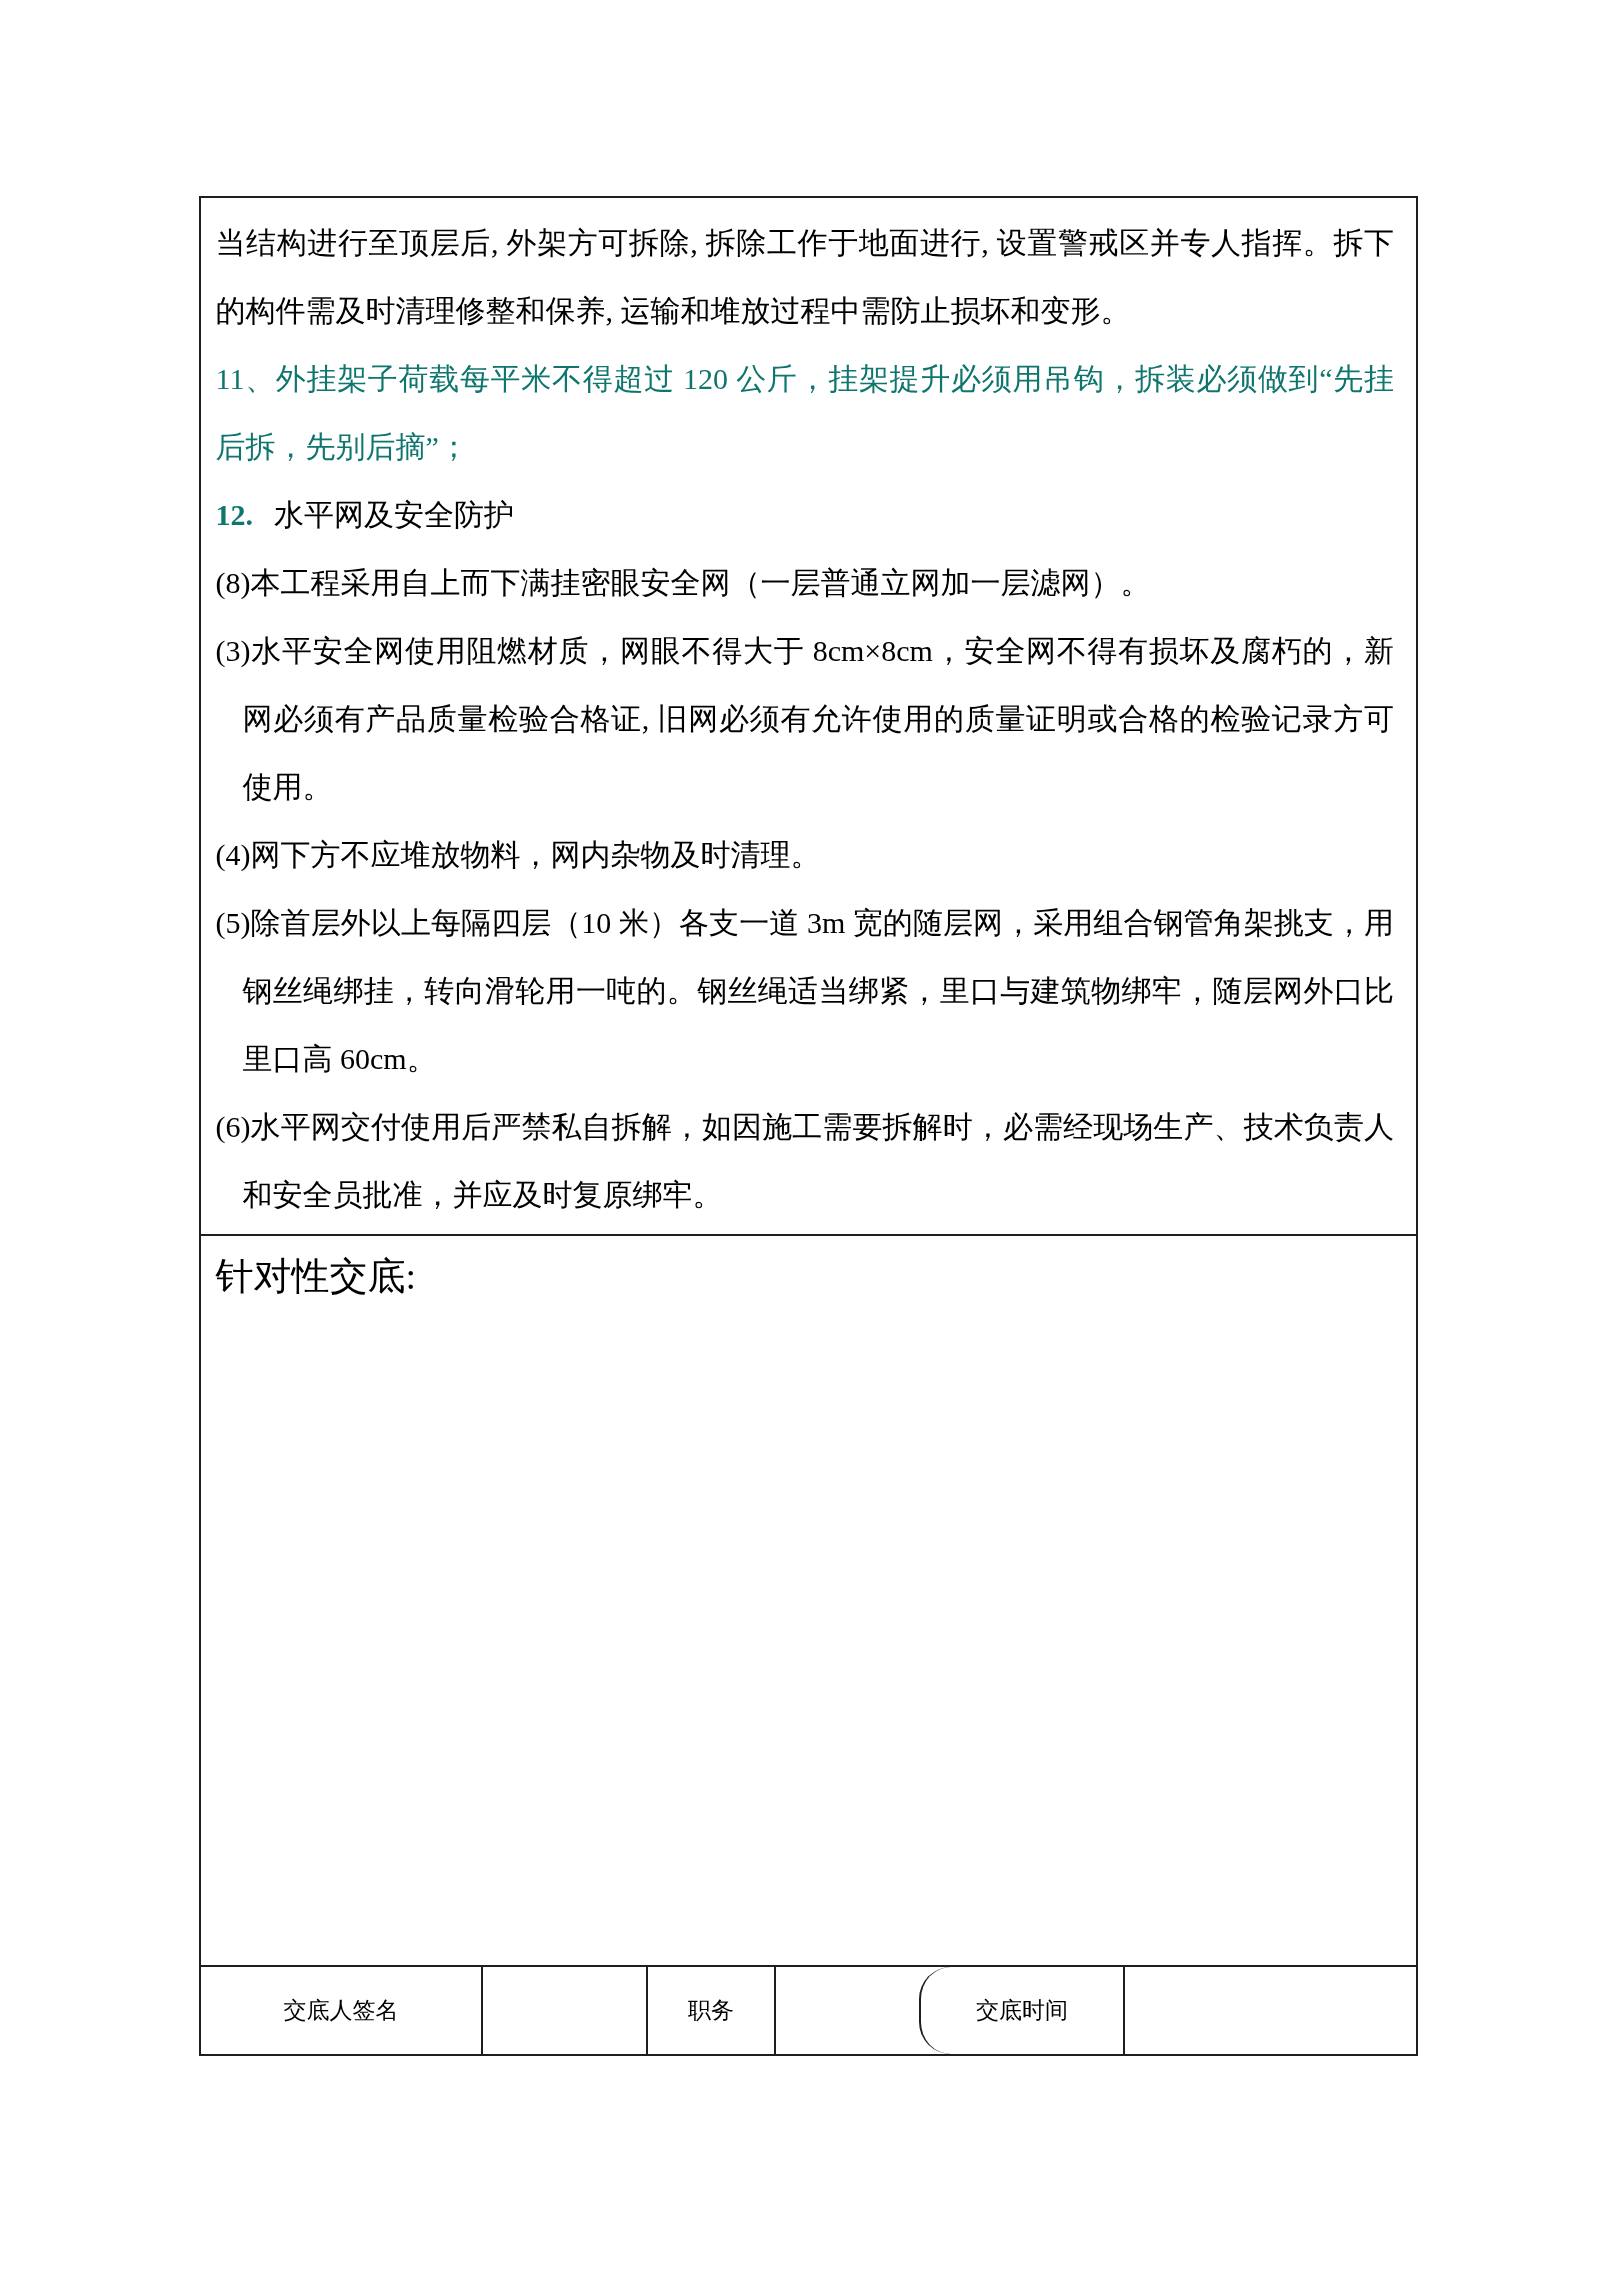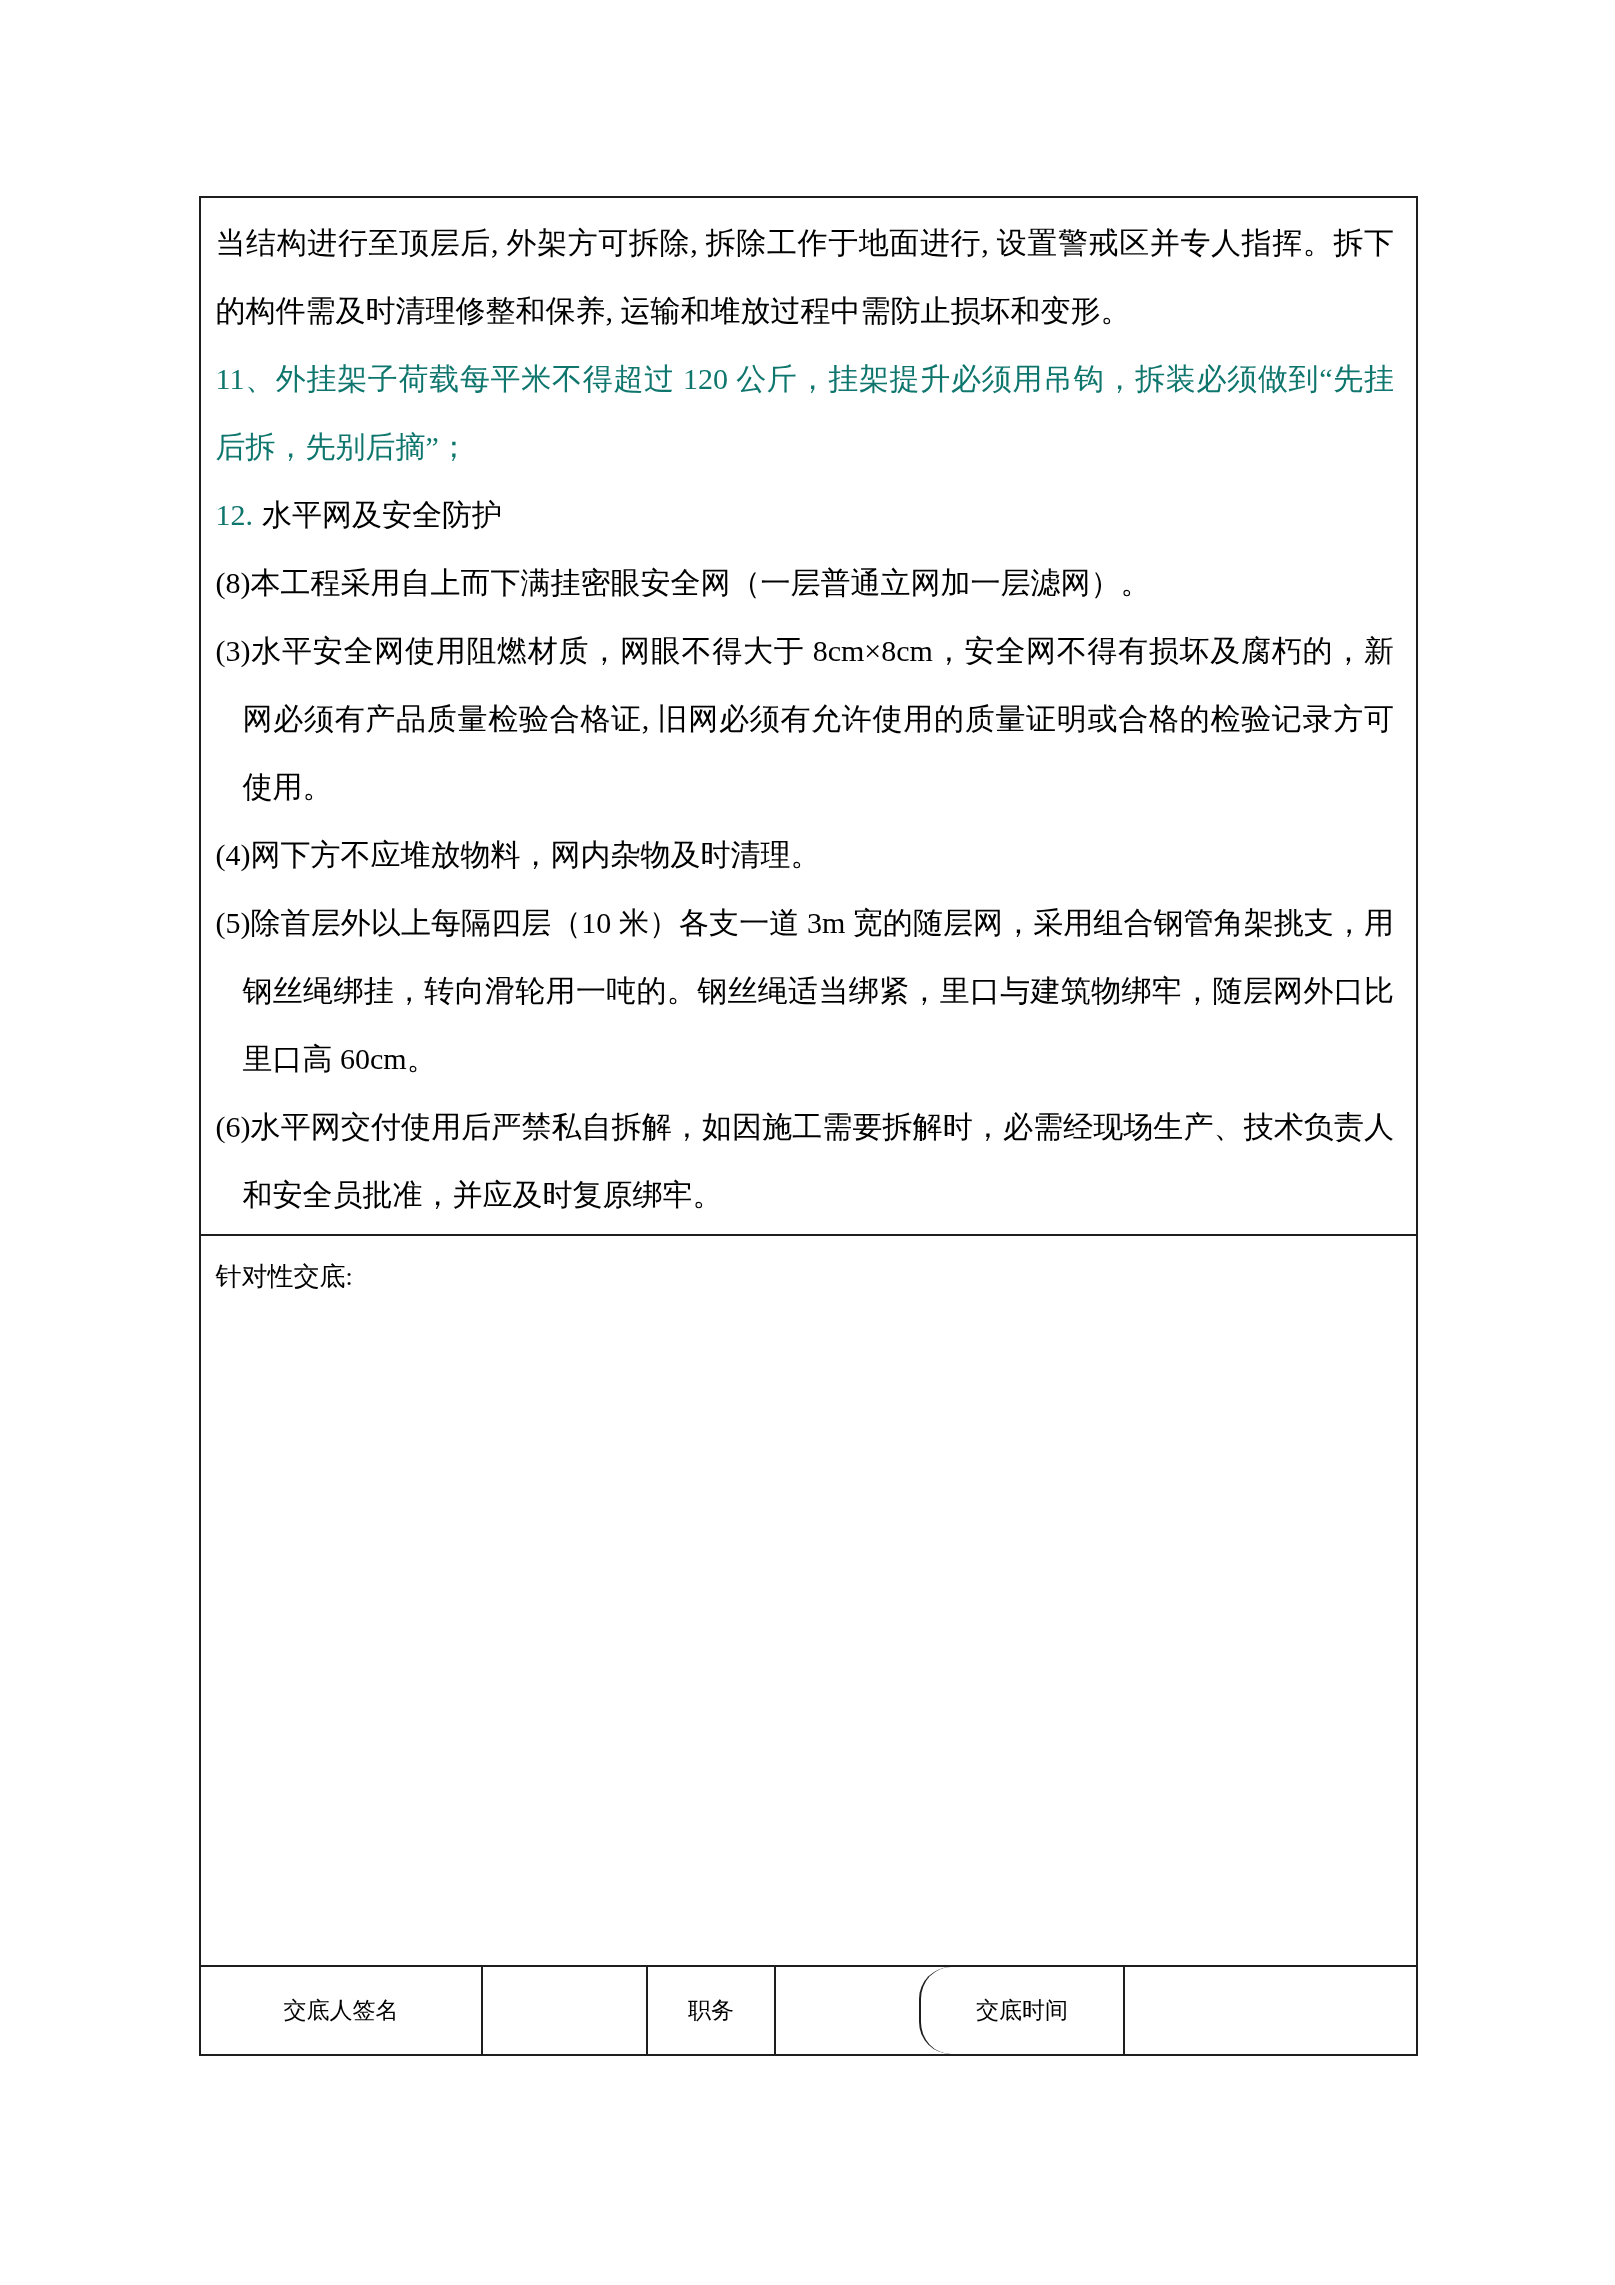--- a/index.html
+++ b/index.html
@@ -33,29 +33,29 @@
     line-height: 68px;
     text-align: justify;
     overflow: hidden;
   }
   .para { margin: 0; }
   .hang {
     padding-left: 27px;
     text-indent: -27px;
   }
   .red { color: #0f766e; }
-  .item12-number { margin-right: 9px; }
+  .item12-number { margin-right: 21px; font-weight: bold; }
   .sec-target {
     flex: 1 1 auto;
     border-top: 2.7px solid #1e1e1e;
     padding: 14.5px 22px 0 14.5px;
     overflow: hidden;
   }
   .target-label {
-    font-size: 26px;
+    font-size: 38px;
     line-height: 51px;
   }
   .sig-row {
     flex: 0 0 87px;
     border-top: 2.7px solid #1e1e1e;
     display: flex;
     align-items: stretch;
     font-size: 23px;
   }
   .sig-cell {

